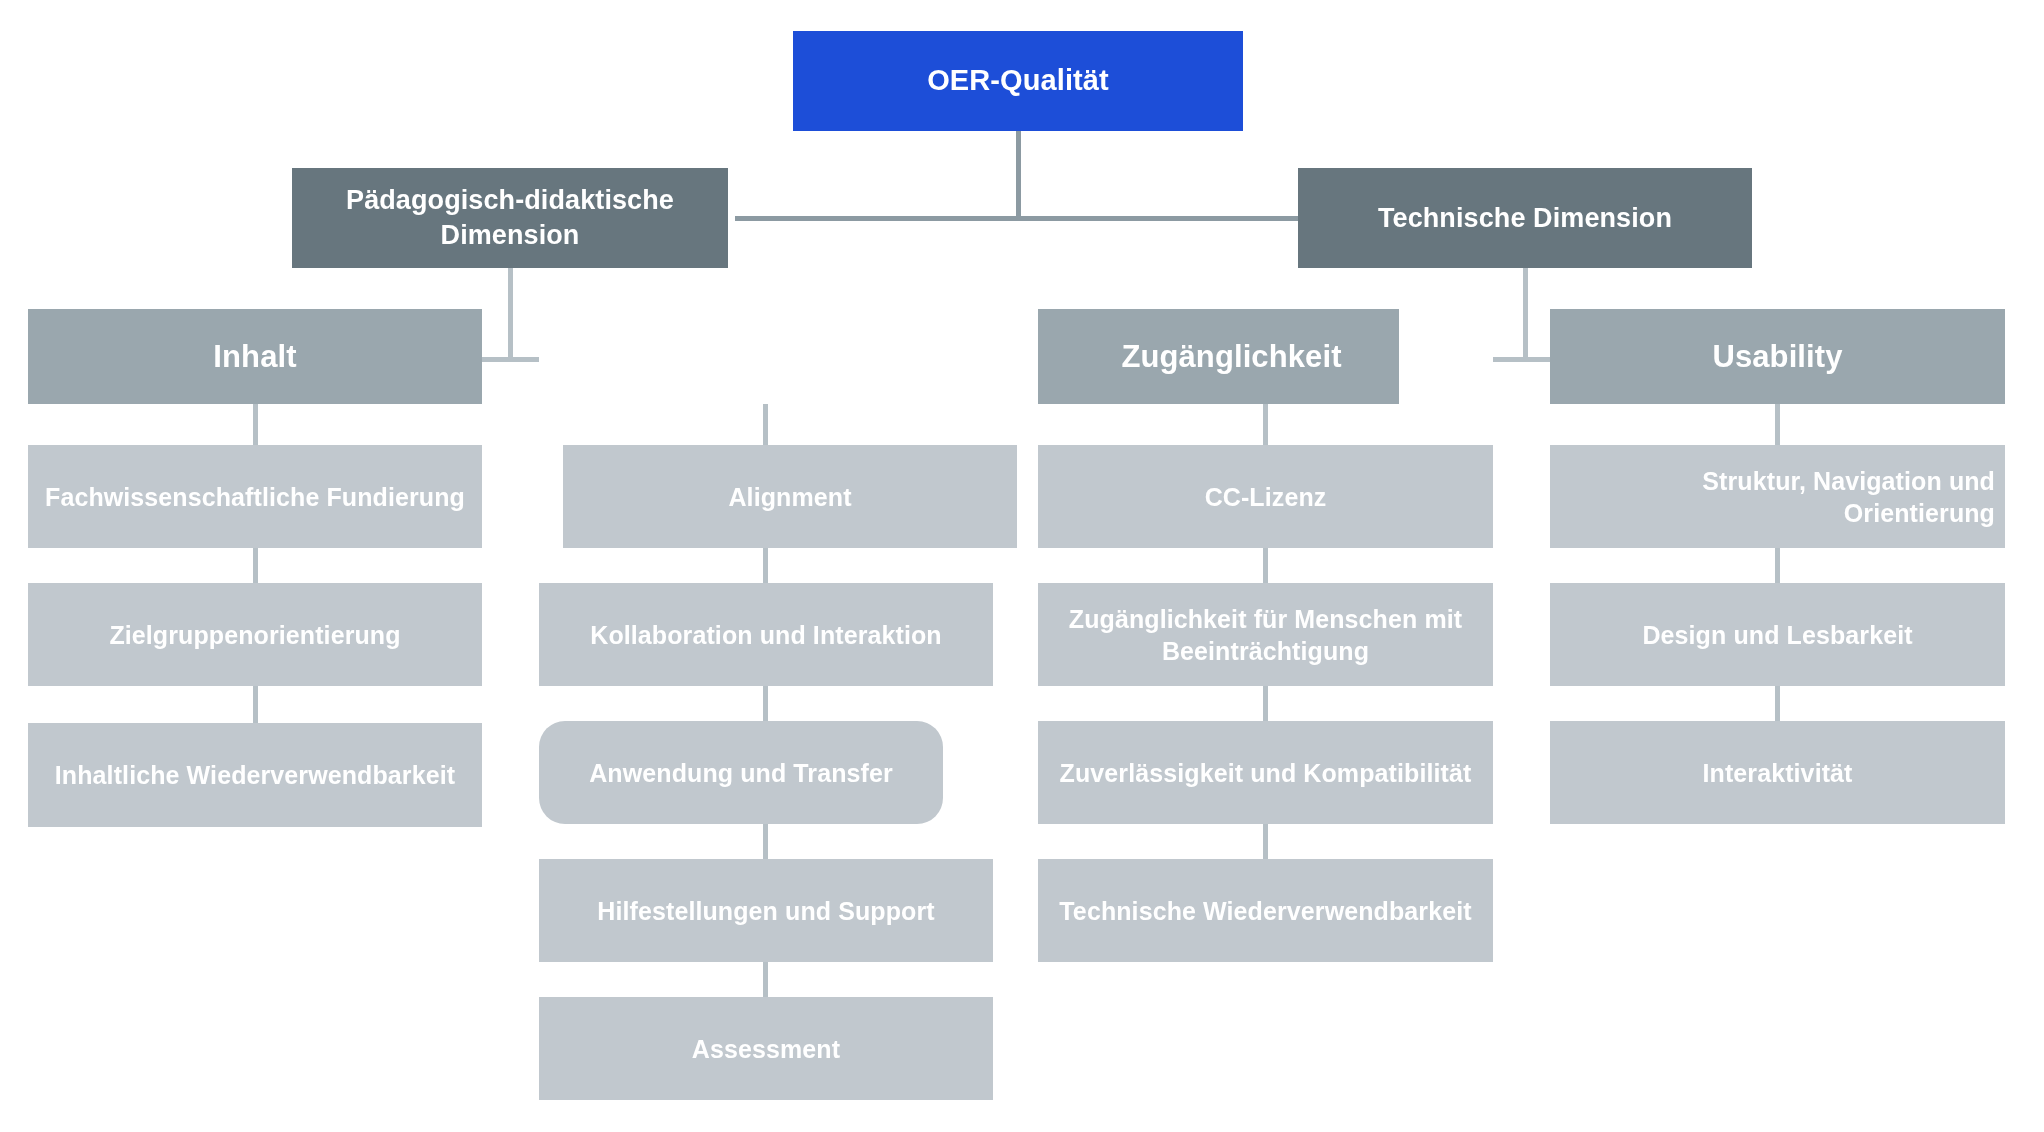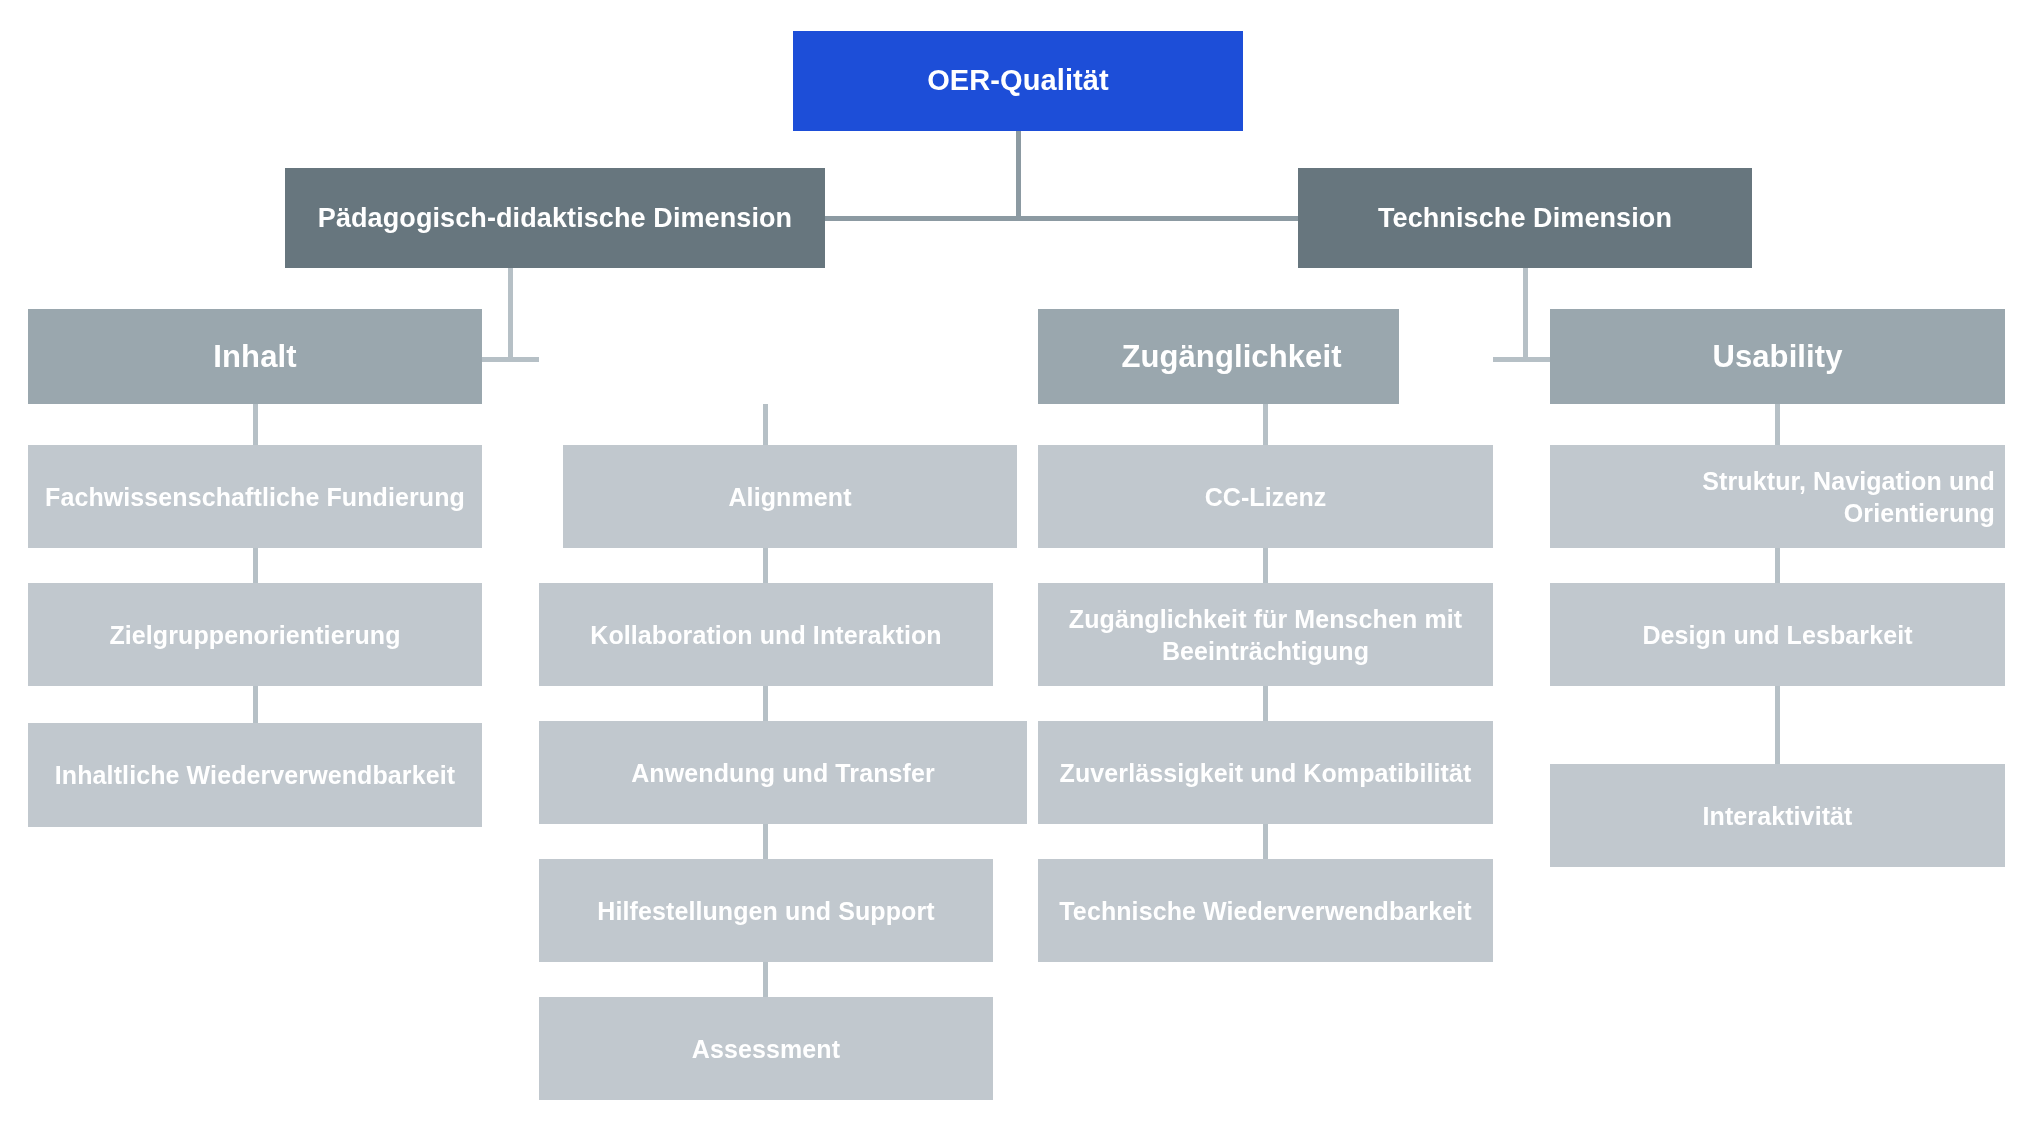--- a/index.html
+++ b/index.html
@@ -82,54 +82,54 @@
   <div class="conn v" style="left:253px; top:404px; height:380px;"></div>
 
   <div class="conn v" style="left:763px; top:404px; height:655px;"></div>
 
   <div class="conn v" style="left:1263px; top:404px; height:517px;"></div>
 
   <div class="conn v" style="left:1775px; top:404px; height:380px;"></div>
 
   <div class="node level-root" style="left:793px; top:31px; width:450px; height:100px;">OER-Qualität</div>
 
-  <div class="node level-dim" style="left:285px; top:168px; width:540px; height:100px;">Pädagogisch-didaktische Dimension</div>
+  <div class="node level-dim" style="left:292px; top:168px; width:436px; height:100px;">Pädagogisch-didaktische Dimension</div>
 
   <div class="node level-dim" style="left:1298px; top:168px; width:454px; height:100px;">Technische Dimension</div>
 
   <div class="node level-cat" style="left:28px; top:309px; width:454px; height:95px;">Inhalt</div>
 
 
   <div class="node level-cat" style="left:1038px; top:309px; width:361px; height:95px;padding-left:36px;">Zugänglichkeit</div>
 
   <div class="node level-cat" style="left:1550px; top:309px; width:455px; height:95px;">Usability</div>
 
   <div class="node level-leaf" style="left:28px; top:445px; width:454px; height:103px;">Fachwissenschaftliche Fundierung</div>
 
   <div class="node level-leaf" style="left:28px; top:583px; width:454px; height:103px;">Zielgruppenorientierung</div>
 
   <div class="node level-leaf" style="left:28px; top:723px; width:454px; height:104px;text-align:center;">Inhaltliche Wiederverwendbarkeit</div>
 
   <div class="node level-leaf" style="left:539px; top:445px; width:454px; height:103px;margin-left:24px;">Alignment</div>
 
   <div class="node level-leaf" style="left:539px; top:583px; width:454px; height:103px;">Kollaboration und Interaktion</div>
 
-  <div class="node level-leaf" style="left:539px; top:721px; width:488px; height:103px;">Anwendung und Transfer</div>
+  <div class="node level-leaf" style="left:539px; top:721px; width:404px; height:103px;border-radius:26px;">Anwendung und Transfer</div>
 
   <div class="node level-leaf" style="left:539px; top:859px; width:454px; height:103px;">Hilfestellungen und Support</div>
 
   <div class="node level-leaf" style="left:539px; top:997px; width:454px; height:103px;">Assessment</div>
 
   <div class="node level-leaf" style="left:1038px; top:445px; width:455px; height:103px;">CC-Lizenz</div>
 
   <div class="node level-leaf" style="left:1038px; top:583px; width:455px; height:103px;">Zugänglichkeit für Menschen mit Beeinträchtigung</div>
 
   <div class="node level-leaf" style="left:1038px; top:721px; width:455px; height:103px;">Zuverlässigkeit und Kompatibilität</div>
 
   <div class="node level-leaf" style="left:1038px; top:859px; width:455px; height:103px;">Technische Wiederverwendbarkeit</div>
 
   <div class="node level-leaf" style="left:1550px; top:445px; width:455px; height:103px;text-align:right;">Struktur, Navigation und Orientierung</div>
 
   <div class="node level-leaf" style="left:1550px; top:583px; width:455px; height:103px;">Design und Lesbarkeit</div>
 
-  <div class="node level-leaf" style="left:1550px; top:721px; width:455px; height:103px;margin-top:43px;">Interaktivität</div>
+  <div class="node level-leaf" style="left:1550px; top:721px; width:455px; height:103px;">Interaktivität</div>
 
 </div>
 
 </body></html>

